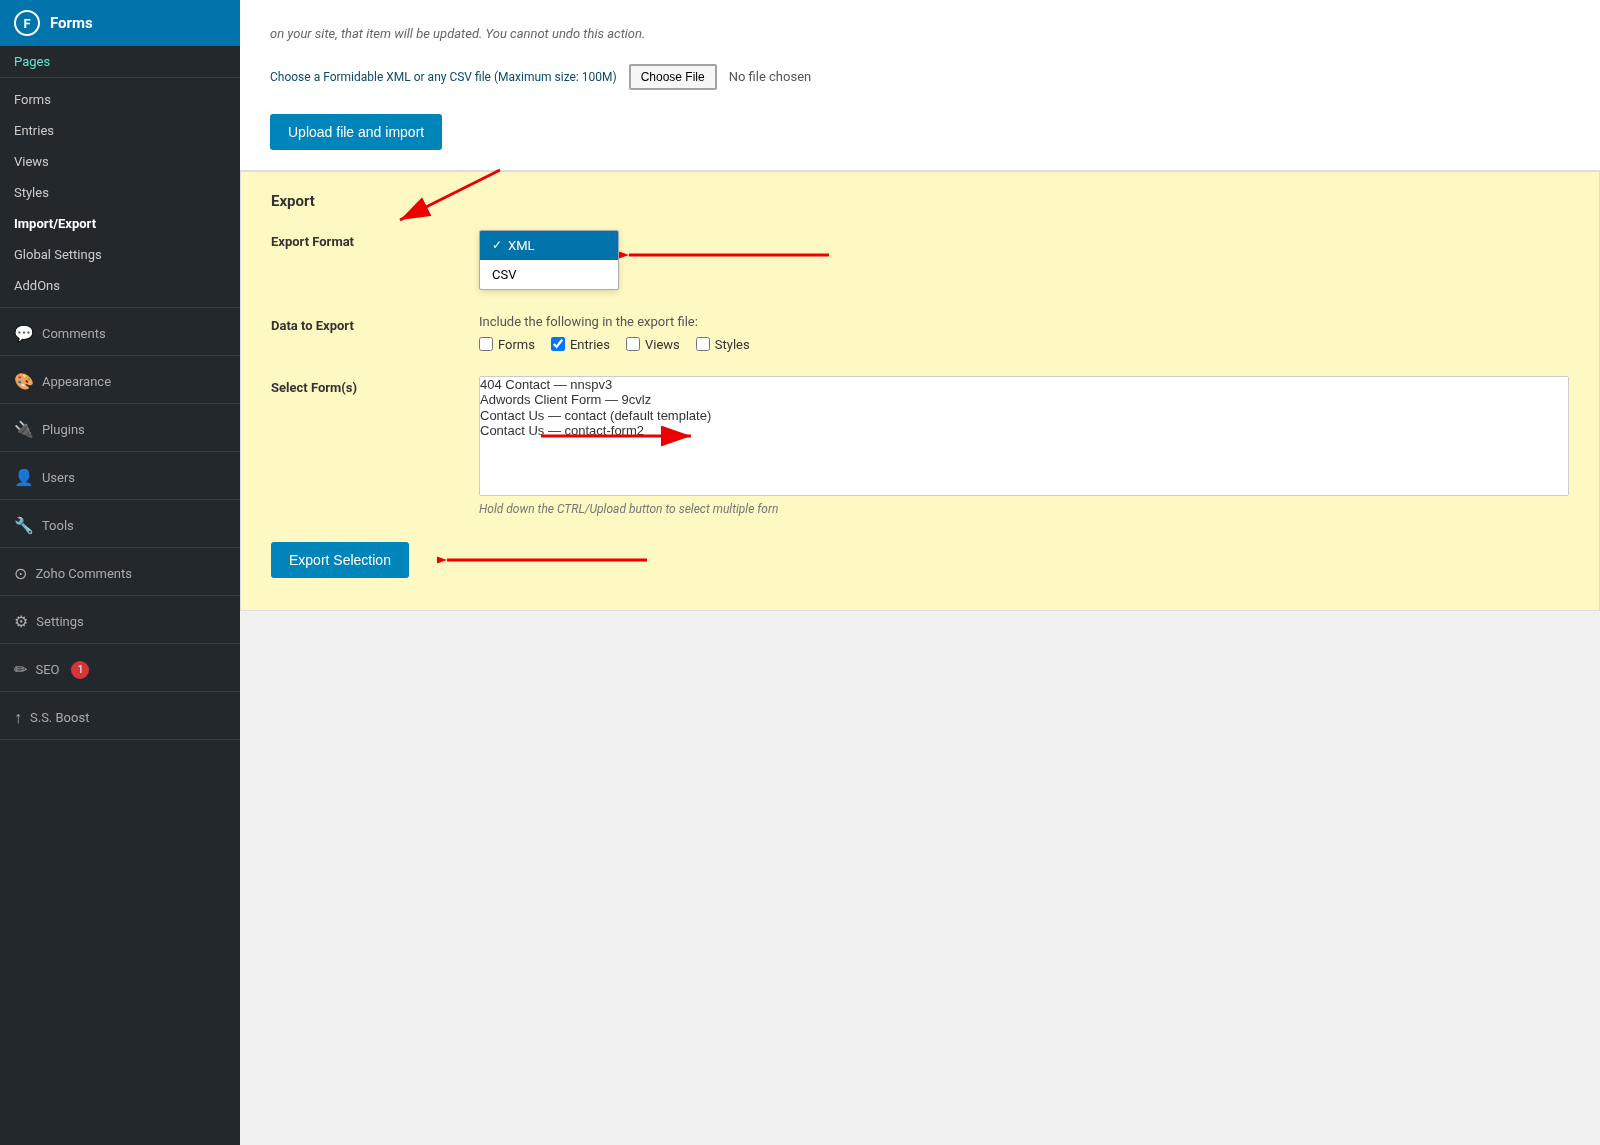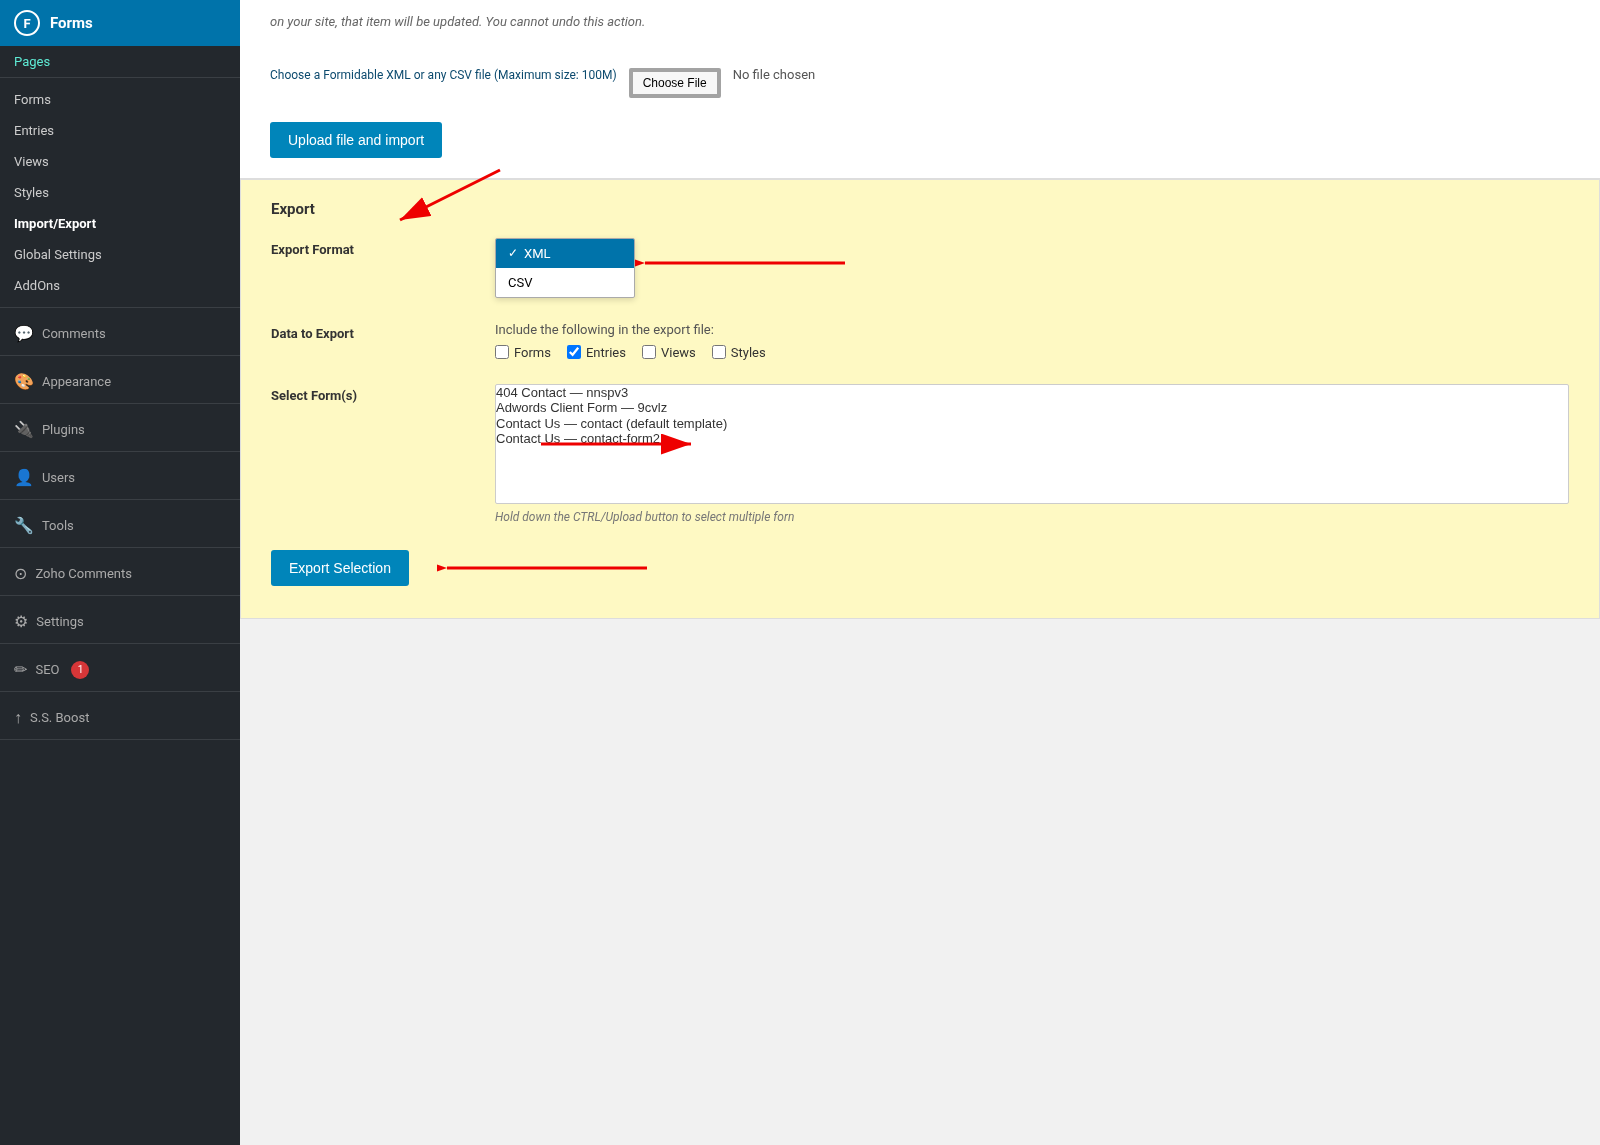--- a/index.html
+++ b/index.html
@@ -86,26 +86,25 @@
       gap: 12px;
       margin-bottom: 24px;
       flex-wrap: wrap;
     }
     .file-description {
       font-size: 12px;
       color: #0c4a6e;
     }
     .choose-file-btn {
       background: #f7f7f7;
-      border: 4px solid #a3a3a3;
+      border: 2px solid #a3a3a3;
       padding: 4px 10px;
       font-size: 12px;
       cursor: pointer;
       border-radius: 2px;
-      margin-top: 16px;
     }
     .no-file-text {
       color: #555;
       font-size: 13px;
     }
     .upload-btn {
       background: #0085ba;
       color: #fff;
       border: none;
       padding: 10px 18px;
@@ -126,21 +125,21 @@
     .section-title {
       font-size: 15px;
       font-weight: bold;
       color: #333;
       margin-bottom: 20px;
     }
     .form-row {
       display: flex;
       align-items: flex-start;
       margin-bottom: 24px;
-      gap: 24px;
+      gap: 8px;
     }
     .form-label {
       font-weight: bold;
       font-size: 13px;
       color: #333;
       width: 200px;
       flex-shrink: 0;
       padding-top: 4px;
     }
     .form-control {
@@ -320,21 +319,21 @@
   <div class="sidebar-group">
     <div class="sidebar-item section-header">
       <span class="item-icon">↑</span>
       <span>S.S. Boost</span>
     </div>
   </div>
 </div>
 
 <div class="outer-wrapper">
 
-  <div class="content-box" style="background:#fff; padding: 12px 30px 20px; border-bottom: 1px solid #ddd; position: relative;">
+  <div class="content-box" style="background:#fff; padding: 24px 30px 20px; border-bottom: 1px solid #ddd; position: relative;">
     
     
     <svg style="position:absolute; left: 80px; top: 160px; z-index:10;" width="200" height="80" viewBox="0 0 200 80">
       <defs>
         <marker id="arrowhead1" markerWidth="10" markerHeight="7" refX="10" refY="3.5" orient="auto">
           <polygon points="0 0, 10 3.5, 0 7" fill="#e00"></polygon>
         </marker>
       </defs>
       <path d="M 180,10 L 80,60" stroke="#e00" stroke-width="3" fill="none" marker-end="url(#arrowhead1)"></path>
     </svg>

